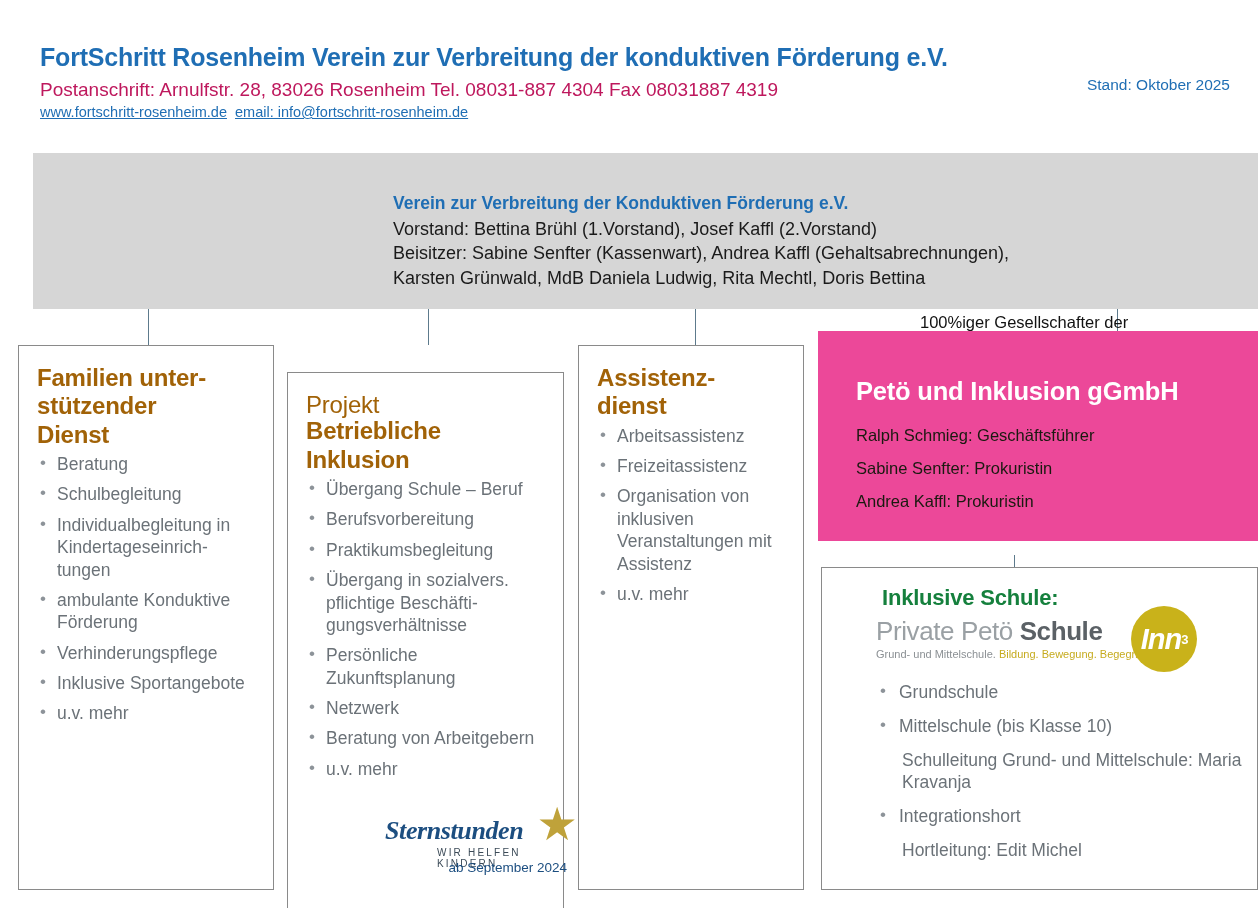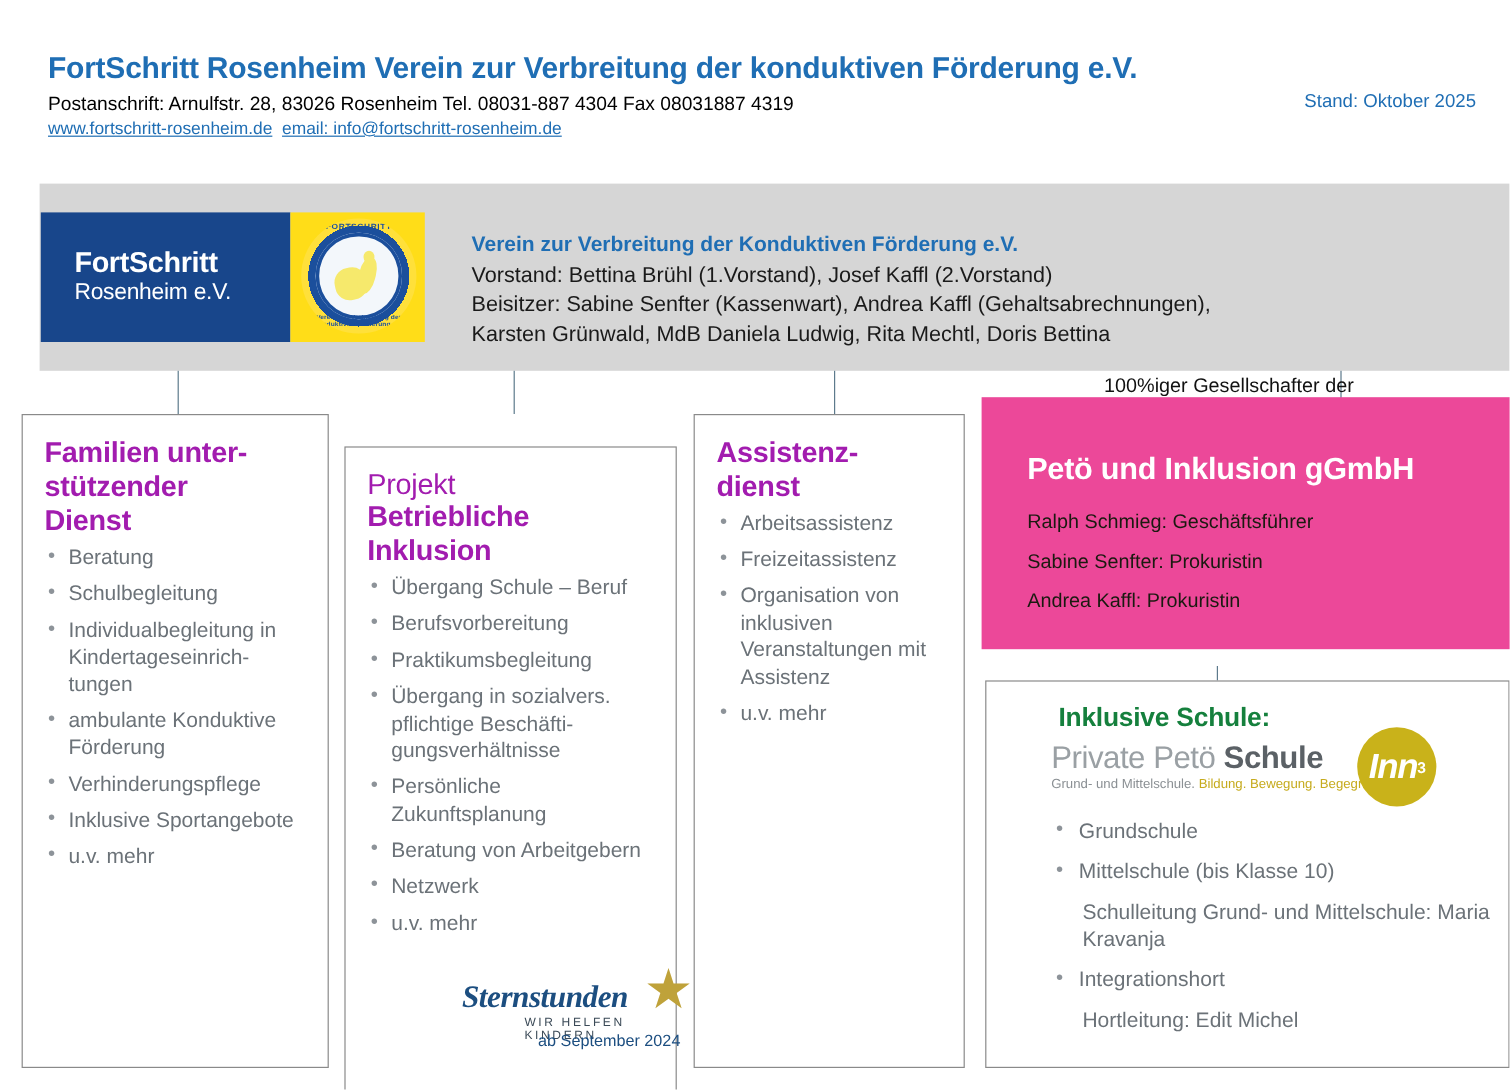--- a/index.html
+++ b/index.html
@@ -24,22 +24,22 @@
   }
   #org-title {
     font-size: 25px;
     font-weight: bold;
     color: #1f6eb4;
     letter-spacing: -0.2px;
     line-height: 1.1;
     white-space: nowrap;
   }
   #org-contact-line {
-    font-size: 16px;
-    color: #000000;
+    font-size: 19px;
+    color: #be185d;
     margin-top: 5px;
     line-height: 1.35;
   }
   #org-links {
     font-size: 14.5px;
     color: #1f6eb4;
     margin-top: 1px;
     line-height: 1.35;
   }
   #org-links span {
@@ -193,21 +193,21 @@
     box-sizing: border-box;
   }
   #col-fud  { left: 18px;  top: 345px; width: 256px; height: 545px; }
   #col-bi   { left: 287px; top: 345px; width: 277px; height: 545px; margin-top: 27px; }
   #col-ad   { left: 578px; top: 345px; width: 226px; height: 545px; }
 
   .col-inner {
     padding: 18px 14px 0 18px;
   }
   .col-title {
-    color: #a21caf;
+    color: #a16207;
     font-size: 24px;
     font-weight: bold;
     line-height: 1.18;
     letter-spacing: -0.2px;
     margin: 0 0 4px 0;
   }
   .col-title.light {
     font-weight: normal;
     margin-bottom: 0;
   }
@@ -412,39 +412,20 @@
   <div id="org-contact-line">Postanschrift: Arnulfstr. 28, 83026 Rosenheim Tel. 08031-887 4304 Fax 08031887 4319</div>
   <div id="org-links">
     <span>www.fortschritt-rosenheim.de</span>&nbsp;
     <span>email: info@fortschritt-rosenheim.de</span>
   </div>
 </div>
 <div id="stand-date">Stand: Oktober 2025</div>
 
 <div id="board-box">
 
-  <div id="brand-logo">
-    <div id="brand-logo-left">
-      <div id="brand-name-1">FortSchritt</div>
-      <div id="brand-name-2">Rosenheim e.V.</div>
-    </div>
-    <div id="brand-logo-right">
-      <div class="emblem">
-        <div class="emblem-inner">
-          <div class="emblem-fig a"></div>
-          <div class="emblem-fig b"></div>
-          <div class="emblem-fig c"></div>
-        </div>
-        <div class="emblem-ring-text">
-          <div class="top">FORTSCHRITT</div>
-          <div class="bot">Verein zur Verbreitung der Konduktiven Förderung e.V.</div>
-        </div>
-      </div>
-    </div>
-  </div>
 
   <div id="board-text">
     <div id="board-title">Verein zur Verbreitung der Konduktiven Förderung e.V.</div>
     <div class="board-line">Vorstand: Bettina Brühl (1.Vorstand), Josef Kaffl (2.Vorstand)</div>
     <div class="board-line">Beisitzer: Sabine Senfter (Kassenwart), Andrea Kaffl (Gehaltsabrechnungen),</div>
     <div class="board-line">Karsten Grünwald, MdB Daniela Ludwig, Rita Mechtl, Doris Bettina</div>
   </div>
 </div>
 
 <div class="vline" style="left:148px; top:309px; height:36px;"></div>
@@ -477,22 +458,22 @@
   <div class="col-inner">
     <div class="col-title light">Projekt</div>
     <div class="col-title tight" style="white-space:pre-line;">Betriebliche
 Inklusion</div>
     <ul class="col-list">
       <li>Übergang  Schule – Beruf</li>
       <li>Berufsvorbereitung</li>
       <li>Praktikumsbegleitung</li>
       <li>Übergang in sozialvers. pflichtige Beschäfti-gungsverhältnisse</li>
       <li>Persönliche Zukunftsplanung</li>
+      <li>Netzwerk</li>
       <li>Beratung von Arbeitgebern</li>
-      <li>Netzwerk</li>
       <li>u.v. mehr</li>
     </ul>
   </div>
 
 </div>
 
 <div id="sternstunden">
   <div id="sternstunden-star">★</div>
   <div id="sternstunden-word">Sternstunden</div>
   <div id="sternstunden-sub">WIR HELFEN KINDERN</div>

